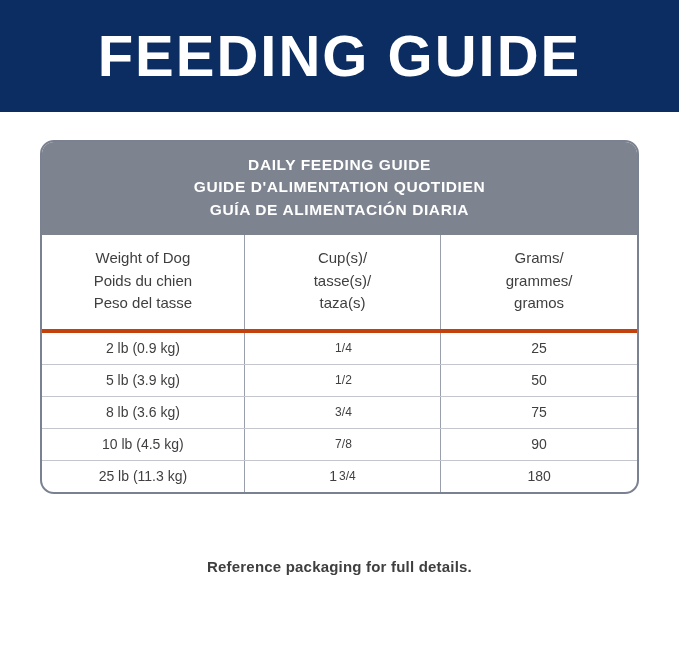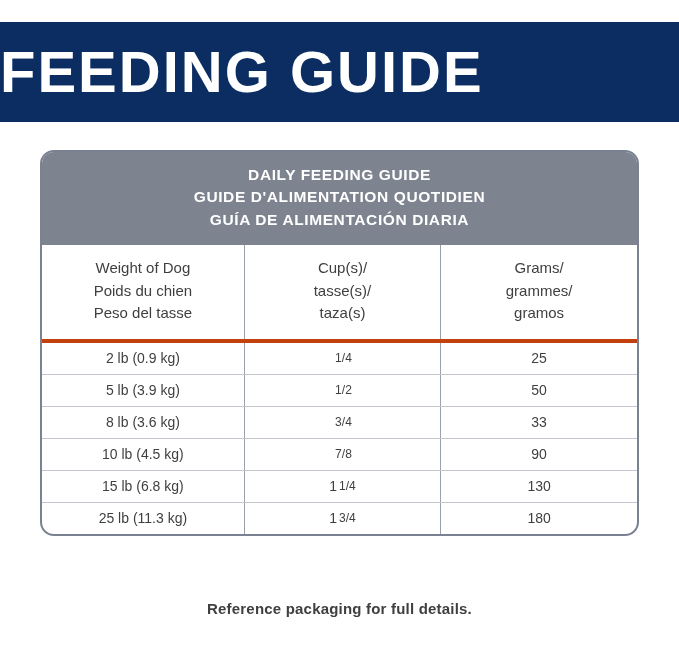--- a/index.html
+++ b/index.html
@@ -10,27 +10,26 @@
     width: 679px;
     height: 662px;
     background: #ffffff;
     font-family: "Liberation Sans", sans-serif;
     color: #3a3a3a;
     overflow: hidden;
   }
 
   .header-band {
     width: 100%;
-    height: 100px;
+    height: 112px;
     background: #0b2d62;
     display: flex;
     align-items: center;
-    justify-content: flex-start;
+    justify-content: center;
     box-sizing: border-box;
-    margin-top: 22px;
   }
   .header-title {
     color: #ffffff;
     font-size: 58px;
     font-weight: bold;
     letter-spacing: 2px;
     line-height: 1;
     font-family: "Liberation Sans", sans-serif;
     text-align: center;
   }
@@ -158,31 +157,26 @@
           <td>25</td>
         </tr>
         <tr>
           <td>5 lb (3.9 kg)</td>
           <td><span class="whole"></span><span class="frac">1</span><span class="frac">/</span><span class="frac">2</span></td>
           <td>50</td>
         </tr>
         <tr>
           <td>8 lb (3.6 kg)</td>
           <td><span class="whole"></span><span class="frac">3</span><span class="frac">/</span><span class="frac">4</span></td>
-          <td>33</td>
+          <td>75</td>
         </tr>
         <tr>
           <td>10 lb (4.5 kg)</td>
           <td><span class="whole"></span><span class="frac">7</span><span class="frac">/</span><span class="frac">8</span></td>
           <td>90</td>
-        </tr>
-        <tr>
-          <td>15 lb (6.8 kg)</td>
-          <td><span class="whole">1</span><span class="frac">1</span><span class="frac">/</span><span class="frac">4</span></td>
-          <td>130</td>
         </tr>
         <tr>
           <td>25 lb (11.3 kg)</td>
           <td><span class="whole">1</span><span class="frac">3</span><span class="frac">/</span><span class="frac">4</span></td>
           <td>180</td>
         </tr>
       </tbody>
     </table>
   </div>
 

